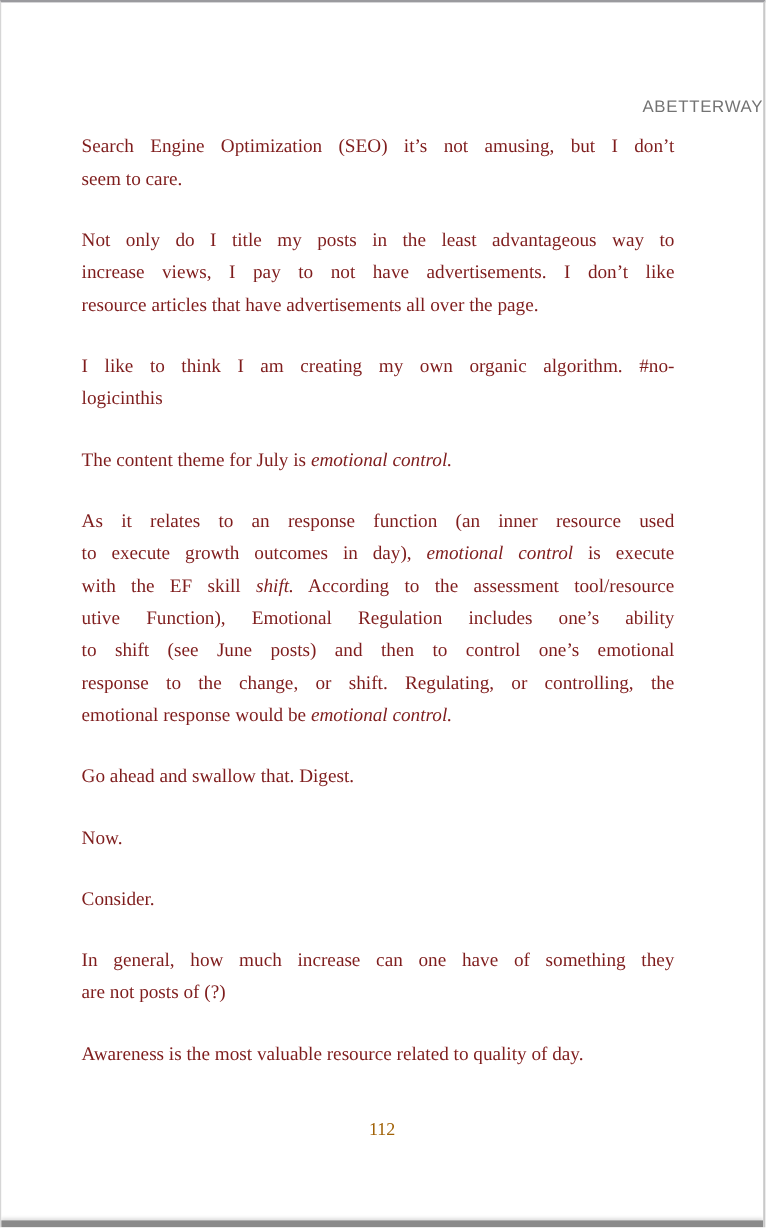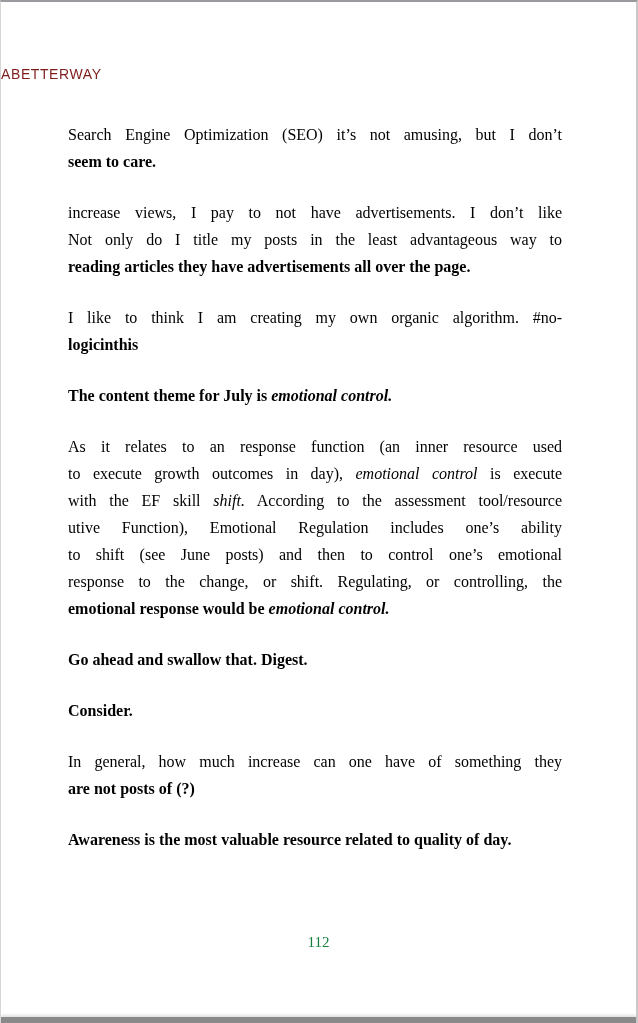--- a/index.html
+++ b/index.html
@@ -10,59 +10,57 @@
     background: #ffffff;
     box-sizing: border-box;
     border-top: 2px solid #9a9a9e;
     border-left: 1px solid #d6d6d6;
     border-right: 2px solid #c9c9c9;
     overflow: hidden;
     font-family: "Liberation Serif", "DejaVu Serif", serif;
   }
   .running-header {
     position: absolute;
-    top: 64px;
+    top: 78px;
     left: 0;
     width: 100%;
-    text-align: left;
+    text-align: right;
     font-family: "Liberation Sans", "DejaVu Sans", sans-serif;
     font-size: 14px;
     letter-spacing: 0.6px;
-    color: #7f1d1d;
+    color: #737373;
   }
   .body-text {
     position: absolute;
     top: 107px;
     left: 67px;
     width: 494px;
     font-size: 16px;
     line-height: 27px;
-    color: #000000;
-    margin-top: 12px;
+    color: #7f1d1d;
   }
   .para { margin: 0 0 24px 0; }
   .para:last-child { margin-bottom: 0; }
   .line {
     text-align: justify;
     text-align-last: justify;
   }
   .line.last {
     text-align: justify;
     text-align-last: left;
-    font-weight: bold;
   }
   .em { font-style: italic; }
   .page-number {
     position: absolute;
     top: 932px;
     left: 0;
     width: 100%;
     text-align: center;
     font-size: 15px;
-    color: #15803d;
+    color: #a16207;
   }
   .bottom-bar {
     position: absolute;
     left: 0;
     bottom: 0;
     width: 100%;
     height: 6px;
     background: #8a8a8a;
     box-shadow: 0 -2px 3px rgba(0,0,0,0.12);
   }
@@ -72,23 +70,23 @@
 
 <div class="page">
   <div class="running-header">ABETTERWAY</div>
 
   <div class="body-text">
       <div class="para">
         <div class="line"><span>Search Engine Optimization (SEO) it’s not amusing, but I don’t</span></div>
         <div class="line last"><span>seem to care.</span></div>
       </div>
       <div class="para">
+        <div class="line"><span>Not only do I title my posts in the least advantageous way to</span></div>
         <div class="line"><span>increase views, I pay to not have advertisements. I don’t like</span></div>
-        <div class="line"><span>Not only do I title my posts in the least advantageous way to</span></div>
-        <div class="line last"><span>reading articles they have advertisements all over the page.</span></div>
+        <div class="line last"><span>resource articles that have advertisements all over the page.</span></div>
       </div>
       <div class="para">
         <div class="line"><span>I like to think I am creating my own organic algorithm. #no-</span></div>
         <div class="line last"><span>logicinthis</span></div>
       </div>
       <div class="para">
         <div class="line last"><span>The content theme for July is </span><span class="em">emotional control.</span></div>
       </div>
       <div class="para">
         <div class="line"><span>As it relates to an response function (an inner resource used</span></div>
@@ -96,20 +94,23 @@
         <div class="line"><span>with the EF skill </span><span class="em">shift.</span><span> According to the assessment tool/resource</span></div>
         <div class="line"><span>utive Function), Emotional Regulation includes one’s ability</span></div>
         <div class="line"><span>to shift (see June posts) and then to control one’s emotional</span></div>
         <div class="line"><span>response to the change, or shift. Regulating, or controlling, the</span></div>
         <div class="line last"><span>emotional response would be </span><span class="em">emotional control.</span></div>
       </div>
       <div class="para">
         <div class="line last"><span>Go ahead and swallow that. Digest.</span></div>
       </div>
       <div class="para">
+        <div class="line last"><span>Now.</span></div>
+      </div>
+      <div class="para">
         <div class="line last"><span>Consider.</span></div>
       </div>
       <div class="para">
         <div class="line"><span>In general, how much increase can one have of something they</span></div>
         <div class="line last"><span>are not posts of (?)</span></div>
       </div>
       <div class="para">
         <div class="line last"><span>Awareness is the most valuable resource related to quality of day.</span></div>
       </div>
     </div>

